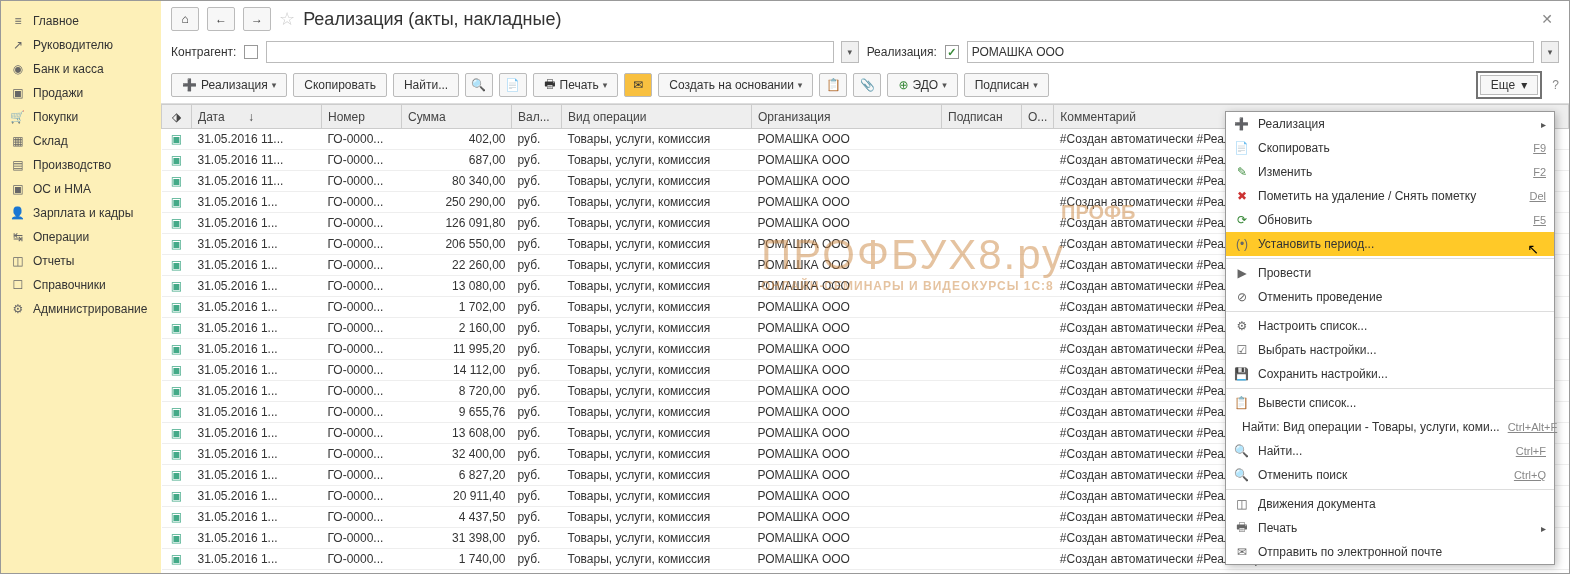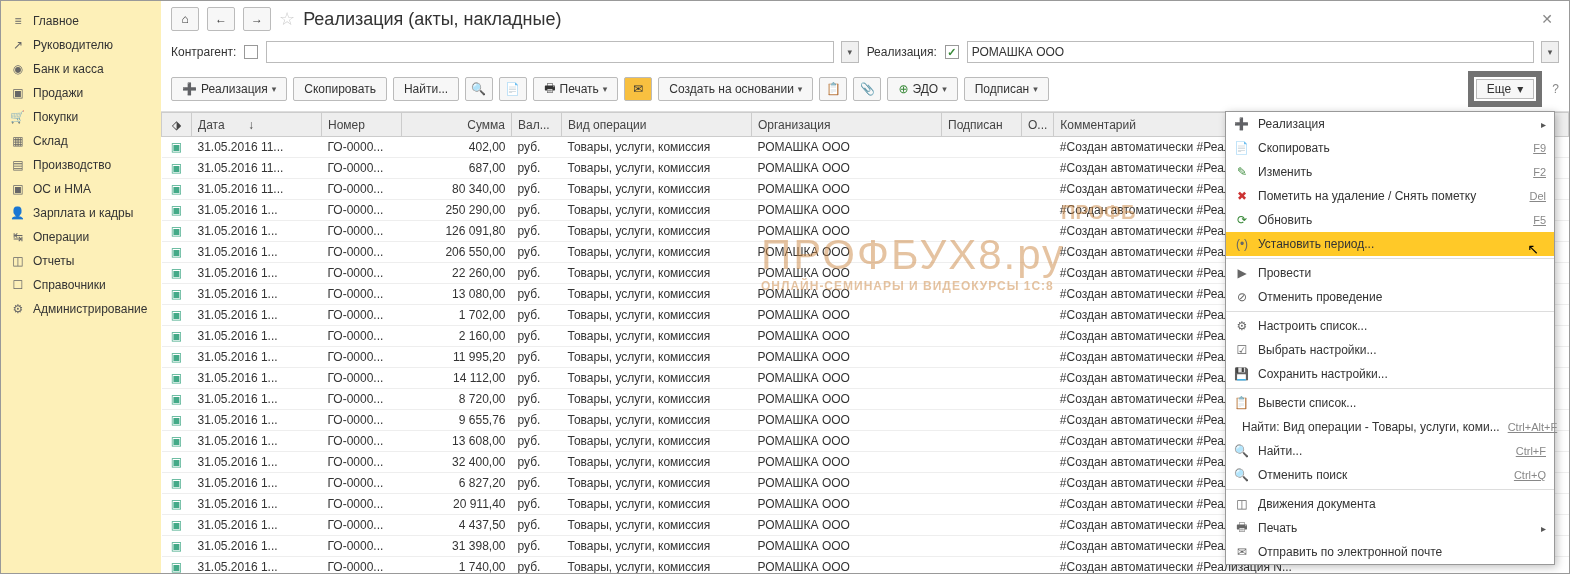--- a/index.html
+++ b/index.html
@@ -18,21 +18,21 @@
   .filter-label { font-size: 12px; color: #333; }
   .checkbox { width: 14px; height: 14px; border: 1px solid #999; display: inline-flex; align-items: center; justify-content: center; background: #fff; cursor: pointer;}
   .checkbox.checked::after { content: "✓"; color: #3a8a3a; font-size: 11px; font-weight: bold;}
   .filter-input { border: 1px solid #bbb; height: 22px; background: #fff; padding: 0 4px; }
   .filter-input.long { flex: 1; }
   .dd-btn { border: 1px solid #bbb; height: 22px; width: 18px; background: #f0f0f0; display: inline-flex; align-items: center; justify-content: center; cursor: pointer; font-size: 9px; color: #555; margin-left: -1px;}
   .toolbar { display: flex; align-items: center; padding: 4px 10px; gap: 6px; border-bottom: 1px solid #ddd; }
   .tbtn { border: 1px solid #bbb; background: #f7f7f7; height: 24px; padding: 0 10px; display: inline-flex; align-items: center; gap: 4px; cursor: pointer; border-radius: 2px; font-size: 12px; white-space: nowrap;}
   .tbtn.icon-only { padding: 0; width: 28px; justify-content: center;}
   .tbtn .caret { font-size: 9px; color: #555;}
-  .more-btn { margin-left: auto; border: 6px solid #737373; padding: 2px;}
+  .more-btn { margin-left: auto; border: 2px solid #737373; padding: 2px;}
   .more-btn-inner { border: 1px solid #bbb; background: #f7f7f7; height: 20px; padding: 0 10px; display: inline-flex; align-items: center; gap: 6px; cursor: pointer; font-size: 12px;}
   .help-q { margin-left: 4px; color: #888; cursor: pointer;}
   .table-wrap { flex: 1; overflow: auto; }
   table { border-collapse: collapse; width: 100%; font-size: 12px; }
   th { background: #eee; border: 1px solid #ccc; padding: 4px 6px; text-align: left; font-weight: normal; color: #444; position: sticky; top: 0; height: 24px;}
   td { border-bottom: 1px solid #eee; padding: 3px 6px; white-space: nowrap; height: 20px;}
   .col-icon { width: 30px; text-align: center;}
   .doc-ic { color: #4a8; font-size: 12px;}
   .num-cell { text-align: right; }
   .context-menu { position: absolute; right: 14px; top: 110px; width: 330px; background: #fff; border: 1px solid #999; box-shadow: 2px 2px 8px rgba(0,0,0,.25); z-index: 100; font-size: 12px;}
@@ -168,21 +168,21 @@
       <span class="help-q">?</span>
     </div>
 
     <div class="table-wrap">
       <table>
         <thead>
         <tr>
           <th class="col-icon">⬗</th>
           <th style="width:130px"><span>Дата</span> &nbsp;&nbsp;&nbsp;&nbsp;&nbsp; ↓</th>
           <th style="width:80px">Номер</th>
-          <th style="width:110px;text-align:right">Сумма</th>
+          <th style="width:110px;">Сумма</th>
           <th style="width:50px">Вал...</th>
           <th style="width:190px">Вид операции</th>
           <th style="width:190px">Организация</th>
           <th style="width:80px">Подписан</th>
           <th style="width:30px">О...</th>
           <th>Комментарий</th>
         </tr>
         </thead>
         <tbody id="tbody">
             <tr>

